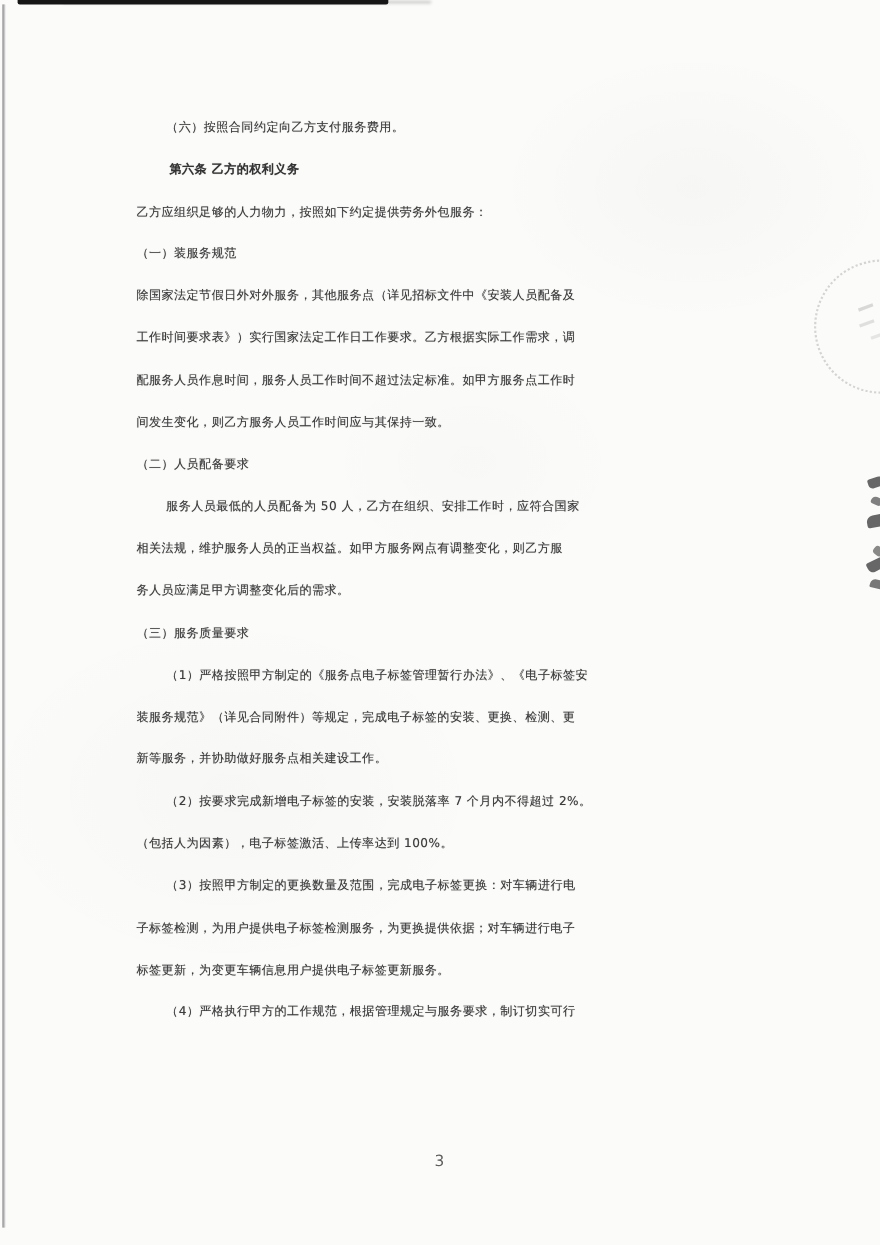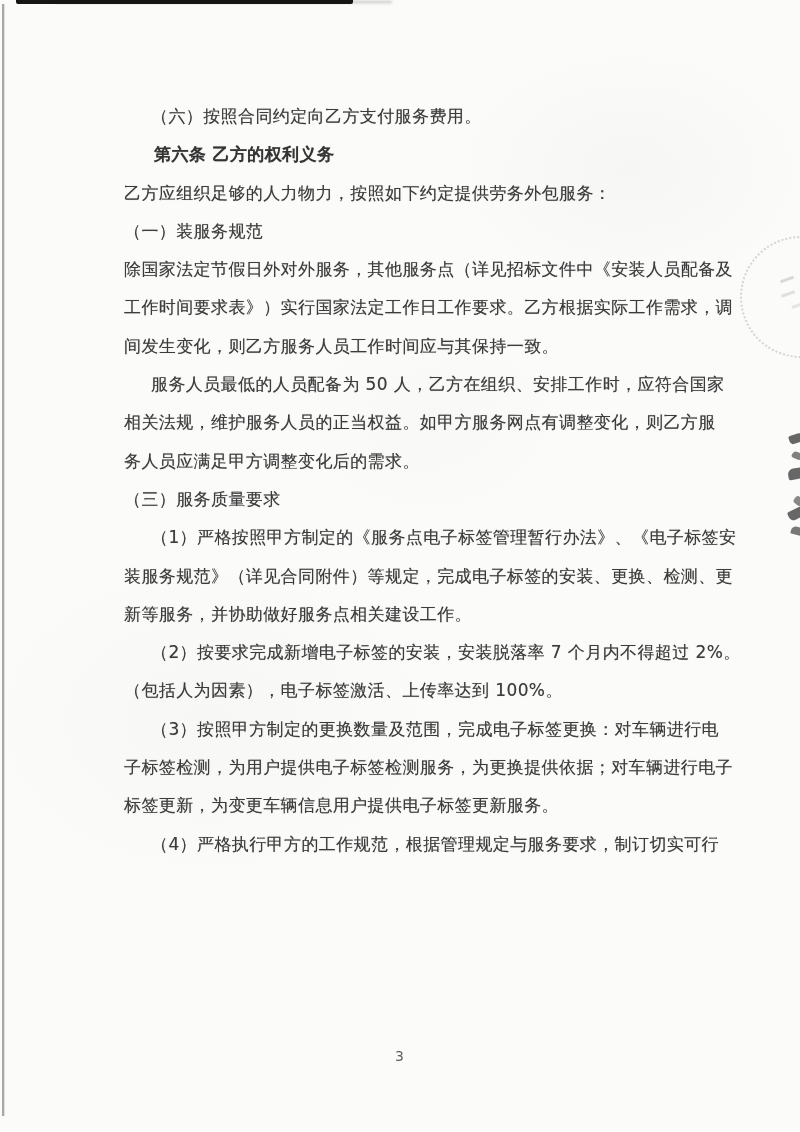--- a/index.html
+++ b/index.html
@@ -43,21 +43,21 @@
   .frag-5 { right: -8px; top: 508px; width: 20px; height: 10px; border-radius: 2px 6px 2px 5px; transform: rotate(-26deg); }
   .frag-6 { right: -4px; top: 527px; width: 13px; height: 8px; border-radius: 5px 2px 4px 1px; transform: rotate(14deg); opacity: 0.75; }
 
   
   .content {
     position: absolute; left: 124px; top: 97px; width: 594px;
   }
   .line {
     white-space: nowrap;
     height: 38.3px; line-height: 38.3px;
-    font-size: 17px; letter-spacing: 0.4px;
+    font-size: 11px; letter-spacing: 0.4px;
     color: #3c3c3c;
     text-shadow: 0 0 0.7px rgba(70,70,70,0.55);
   }
   .line.indent { padding-left: 27px; }
   .line.bold { font-weight: bold; color: #343434; margin-left: 30px; }
   .page-number {
     position: absolute; left: 0; top: 1048px; width: 800px;
     text-align: center; font-size: 14px; color: #5f5f5f;
     letter-spacing: 1px;
   }
@@ -80,21 +80,23 @@
   <div class="stamp-fragment frag-5"></div>
   <div class="stamp-fragment frag-6"></div>
 
   <div class="content">
       <div class="line indent">（六）按照合同约定向乙方支付服务费用。</div>
       <div class="line bold">第六条 乙方的权利义务</div>
       <div class="line">乙方应组织足够的人力物力，按照如下约定提供劳务外包服务：</div>
       <div class="line">（一）装服务规范</div>
       <div class="line">除国家法定节假日外对外服务，其他服务点（详见招标文件中《安装人员配备及</div>
       <div class="line">工作时间要求表》）实行国家法定工作日工作要求。乙方根据实际工作需求，调</div>
+      <div class="line">配服务人员作息时间，服务人员工作时间不超过法定标准。如甲方服务点工作时</div>
       <div class="line">间发生变化，则乙方服务人员工作时间应与其保持一致。</div>
+      <div class="line">（二）人员配备要求</div>
       <div class="line indent">服务人员最低的人员配备为 50 人，乙方在组织、安排工作时，应符合国家</div>
       <div class="line">相关法规，维护服务人员的正当权益。如甲方服务网点有调整变化，则乙方服</div>
       <div class="line">务人员应满足甲方调整变化后的需求。</div>
       <div class="line">（三）服务质量要求</div>
       <div class="line indent">（1）严格按照甲方制定的《服务点电子标签管理暂行办法》、《电子标签安</div>
       <div class="line">装服务规范》（详见合同附件）等规定，完成电子标签的安装、更换、检测、更</div>
       <div class="line">新等服务，并协助做好服务点相关建设工作。</div>
       <div class="line indent">（2）按要求完成新增电子标签的安装，安装脱落率 7 个月内不得超过 2%。</div>
       <div class="line">（包括人为因素），电子标签激活、上传率达到 100%。</div>
       <div class="line indent">（3）按照甲方制定的更换数量及范围，完成电子标签更换：对车辆进行电</div>

